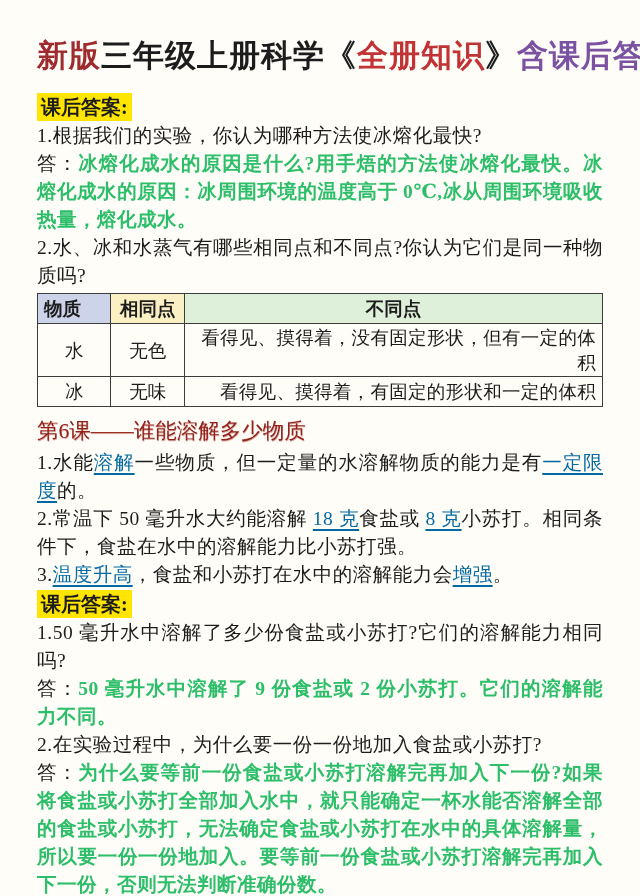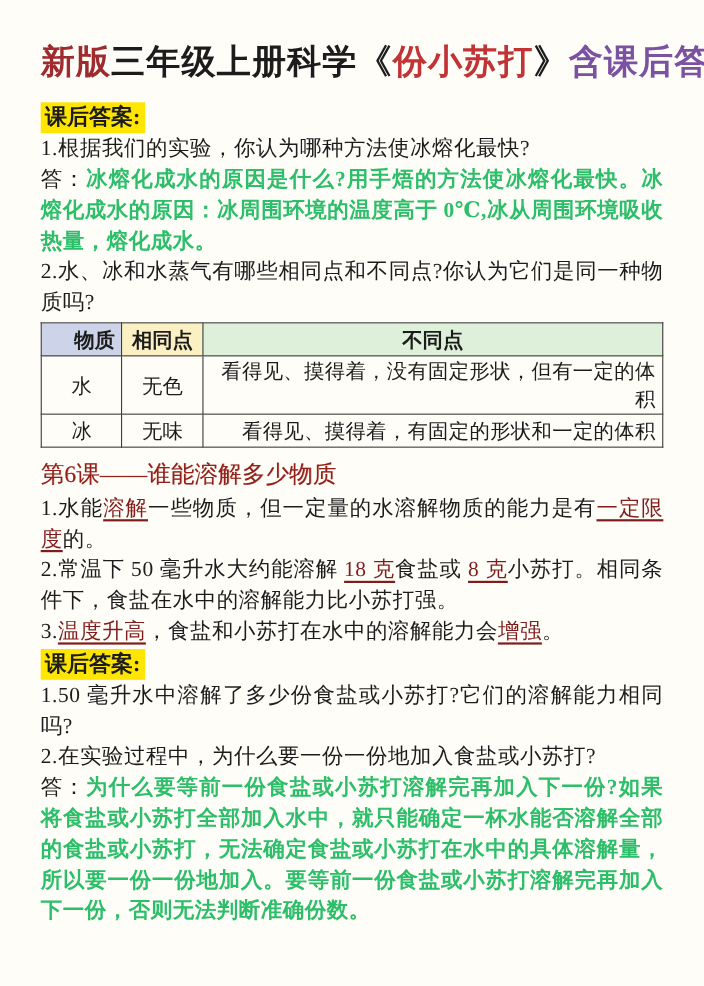--- a/index.html
+++ b/index.html
@@ -29,21 +29,21 @@
   }
   .badge {
     display:inline-block;
     background:#ffe500;
     font-size:20px; font-weight:700;
     line-height:26px; padding:1px 4px;
     margin:1px 0;
     text-align:center;
   }
   .green  { color:#2dbe69; font-weight:700; }
-  .red-u  { color:#7f1d1d; text-decoration:underline; text-decoration-thickness:1.5px; text-underline-offset:4px; }
+  .red-u  { color:#0369a1; text-decoration:underline; text-decoration-thickness:1.5px; text-underline-offset:4px; }
   .prefix { color:#1c1c1c; }
 
   .sec-heading {
     text-align:left;
     color:#932019; font-weight:400;
     font-size:21.5px; line-height:30px;
     margin:9px 0 3px 0;
     text-shadow:0.6px 0.6px 0 rgba(140,30,20,0.35);
   }
 
@@ -51,36 +51,36 @@
     width:100%; border-collapse:collapse;
     margin:3px 0 9px 0;
     font-size:18.5px;
   }
   table.cmp th, table.cmp td {
     border:1.6px solid #3c3c3c;
     padding:1px 6px; height:27px;
     font-weight:400;
   }
   table.cmp th { font-weight:700; }
-  .h-substance { background:#cdd3e8; width:13%; text-align:right;margin-top:13px; }
+  .h-substance { background:#cdd3e8; width:13%; text-align:left;margin-top:13px; }
   .h-same      { background:#fbf0c3; width:13%; }
   .h-diff      { background:#dff0da; text-align:center; }
   .c-substance, .c-same { text-align:center; }
   .c-diff { text-align:right; letter-spacing:0.3px; }
   td.merge-top    { border-bottom-style:none; }
   td.merge-mid    { border-top-style:none; border-bottom-style:none; }
   td.merge-bottom { border-top-style:none; }
 </style>
 </head>
 <body>
 
 <div class="page">
 
   <div class="doc-title">
-    <span class="t-darkred">新版</span><span>三年级上册科学《</span><span class="t-crimson">份小苏打</span><span>》</span><span class="t-purple">含课后答案</span>
+    <span class="t-darkred">新版</span><span>三年级上册科学《</span><span class="t-crimson">全册知识</span><span>》</span><span class="t-purple">含课后答案</span>
   </div>
 
   <div>
     <div><span class="badge">课后答案:</span></div>
     <p class="line">1.根据我们的实验，你认为哪种方法使冰熔化最快?</p>
     <p class="line"><span class="prefix">答：</span><span class="green">冰熔化成水的原因是什么?用手焐的方法使冰熔化最快。冰熔化成水的原因：冰周围环境的温度高于 0℃,冰从周围环境吸收热量，熔化成水。</span></p>
     <p class="line">2.水、冰和水蒸气有哪些相同点和不同点?你认为它们是同一种物质吗?</p>
 
     <table class="cmp">
       <tbody>
@@ -104,17 +104,18 @@
   </div>
 
   <div>
     <div class="sec-heading">第6课——谁能溶解多少物质</div>
     <p class="line"><span>1.水能</span><span class="red-u">溶解</span><span>一些物质，但一定量的水溶解物质的能力是有</span><span class="red-u">一定限度</span><span>的。</span></p>
     <p class="line"><span>2.常温下 50 毫升水大约能溶解 </span><span class="red-u">18 克</span><span>食盐或 </span><span class="red-u">8 克</span><span>小苏打。相同条件下，食盐在水中的溶解能力比小苏打强。</span></p>
     <p class="line"><span>3.</span><span class="red-u">温度升高</span><span>，食盐和小苏打在水中的溶解能力会</span><span class="red-u">增强</span><span>。</span></p>
 
     <div><span class="badge">课后答案:</span></div>
     <p class="line">1.50 毫升水中溶解了多少份食盐或小苏打?它们的溶解能力相同吗?</p>
+    <p class="line"><span class="prefix">答：</span><span class="green">50 毫升水中溶解了 9 份食盐或 2 份小苏打。它们的溶解能力不同。</span></p>
     <p class="line">2.在实验过程中，为什么要一份一份地加入食盐或小苏打?</p>
     <p class="line"><span class="prefix">答：</span><span class="green">为什么要等前一份食盐或小苏打溶解完再加入下一份?如果将食盐或小苏打全部加入水中，就只能确定一杯水能否溶解全部的食盐或小苏打，无法确定食盐或小苏打在水中的具体溶解量，所以要一份一份地加入。要等前一份食盐或小苏打溶解完再加入下一份，否则无法判断准确份数。</span></p>
   </div>
 
 </div>
 
 </body></html>

